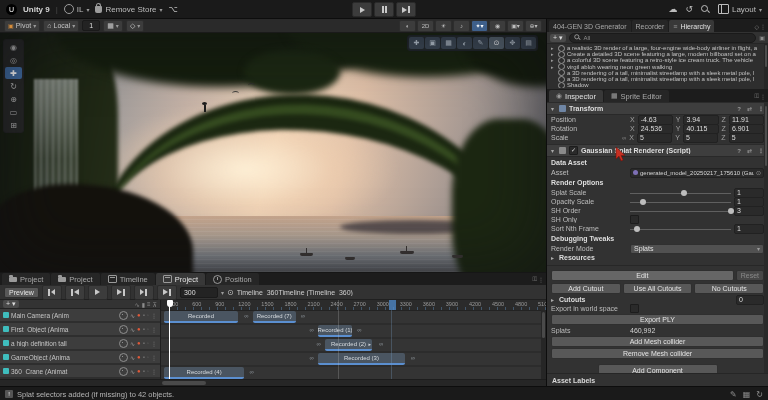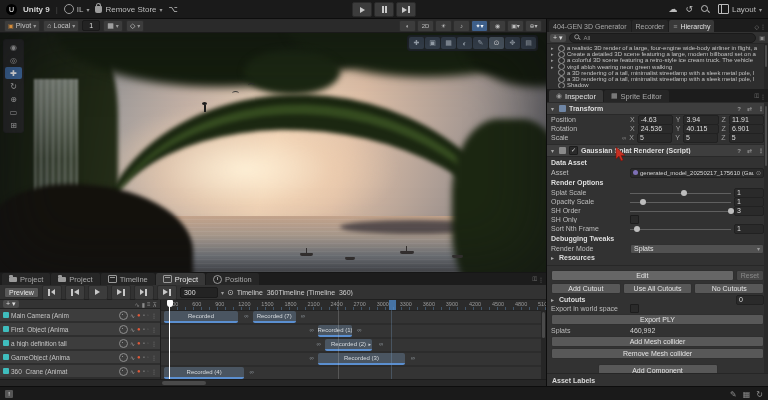--- a/index.html
+++ b/index.html
@@ -709,18 +709,19 @@
       </div>
 
     <svg style="position:absolute;left:68px;top:128px;width:12px;height:16px;z-index:50;" viewBox="0 0 12 16">
       <path d="M1,0 L1,12 L4,9.2 L6,14 L8.2,13 L6.2,8.6 L10,8.4 Z" fill="#c62f22" stroke="#6d100a" stroke-width="0.6"></path>
     </svg>
   </div>
 </div>
 
 <div id="statusbar">
   <span class="sicon">!</span>
+  <span>Splat selectors added (if missing) to 42 objects.</span>
   <span class="sright">
     <span>✎</span>
     <span>▦</span>
     <span>↻</span>
   </span>
 </div>
 
 </body></html>

